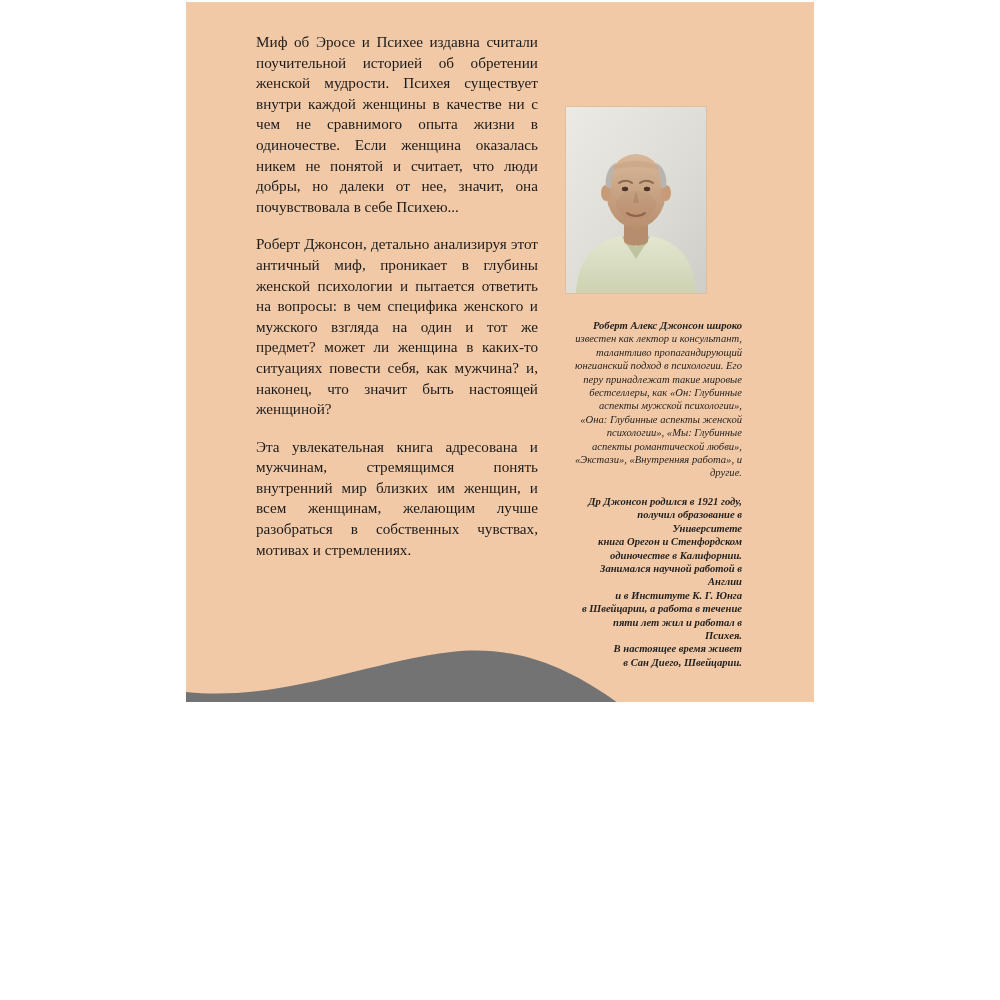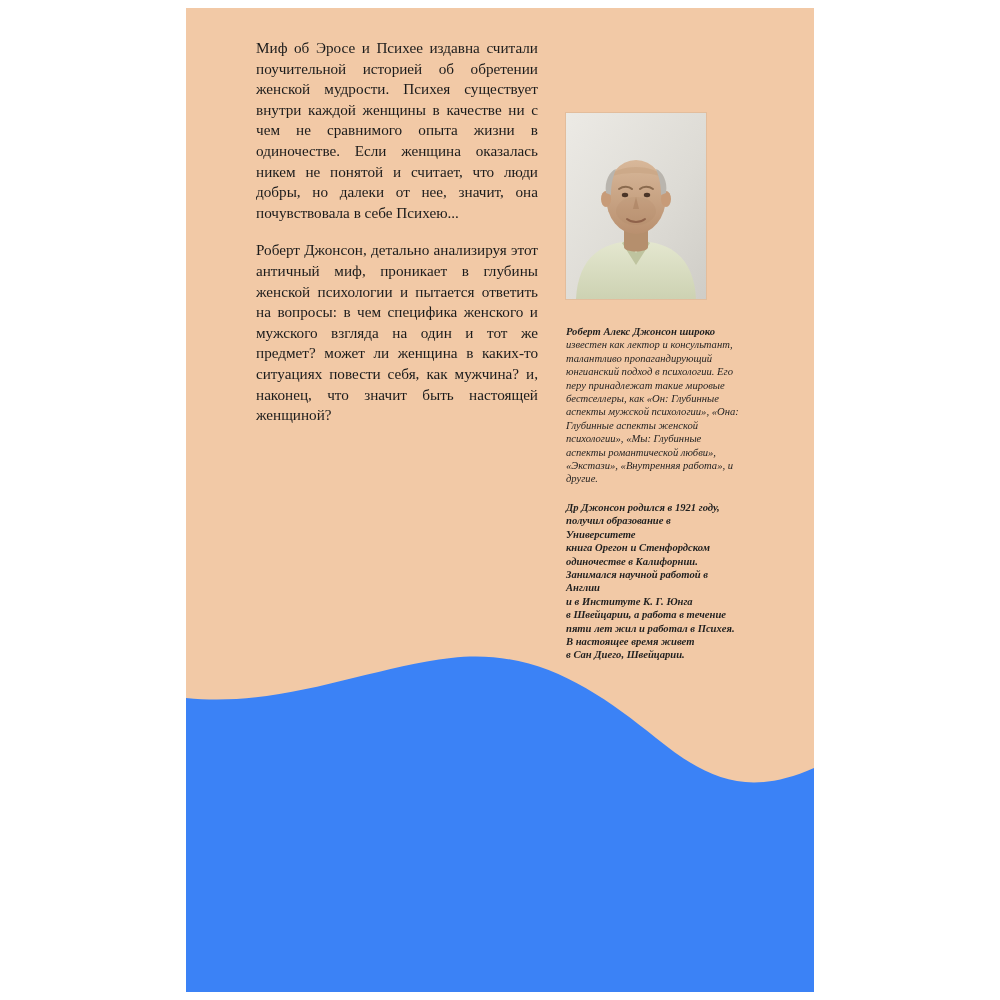--- a/index.html
+++ b/index.html
@@ -20,24 +20,24 @@
     top: 0;
     width: 1000px;
     height: 1000px;
     background: #ffffff;
   }
 
   
   .cover {
     position: absolute;
     left: 186px;
-    top: 8px;
+    top: 2px;
     width: 628px;
-    height: 984px;
-    background: #3b82f6;
+    height: 700px;
+    background: #737373;
     overflow: hidden;
   }
 
   
   .wave-block {
     position: absolute;
     left: 0;
     top: 0;
     width: 628px;
     height: 800px;
@@ -87,21 +87,22 @@
     font-style: italic;
     font-size: 10.6px;
     line-height: 13.4px;
     color: #1f1f1f;
     width: 176px;
   }
   .bio .lead {
     font-weight: bold;
   }
   .bio p {
-    margin: 0 0 0 0;
+    margin: 0 0 0 8px;
+    text-align: right;
   }
   .bio .block2 {
     margin-top: 15px;
     font-weight: bold;
   }
   .bio .line { display: block; }
 </style>
 </head>
 <body>
 
@@ -111,20 +112,21 @@
 
     <div class="wave-block">
       <svg width="628" height="800" viewBox="0 0 628 800" xmlns="http://www.w3.org/2000/svg" aria-hidden="true">
         <path d="M0,0 L628,0 L628,760 C560,790 520,770 470,730 C410,682 350,640 265,650 C180,660 95,700 0,690 Z" fill="#f2c9a6"></path>
       </svg>
     </div>
 
     <div class="left-col">
       <p class="para">Миф об Эросе и Психее издавна считали поучительной историей об обретении женской мудрости. Психея существует внутри каждой женщины в качестве ни с чем не сравнимого опыта жизни в одиночестве. Если женщина оказалась никем не понятой и считает, что люди добры, но далеки от нее, значит, она почувствовала в себе Психею...</p>
       <p class="para">Роберт Джонсон, детально анализируя этот античный миф, проникает в глубины женской психологии и пытается ответить на вопросы: в чем специфика женского и мужского взгляда на один и тот же предмет? может ли женщина в каких-то ситуациях повести себя, как мужчина? и, наконец, что значит быть настоящей женщиной?</p>
+      <p class="para">Эта увлекательная книга адресована и мужчинам, стремящимся понять внутренний мир близких им женщин, и всем женщинам, желающим лучше разобраться в собственных чувствах, мотивах и стремлениях.</p>
     </div>
 
     <div class="right-col">
 
       <div class="author-photo">
         <svg width="140" height="186" viewBox="0 0 140 186" xmlns="http://www.w3.org/2000/svg" aria-hidden="true">
           <defs>
             <linearGradient id="bg" x1="0" y1="0" x2="1" y2="1">
               <stop offset="0%" stop-color="#eceae5"></stop>
               <stop offset="60%" stop-color="#dddbd5"></stop>

